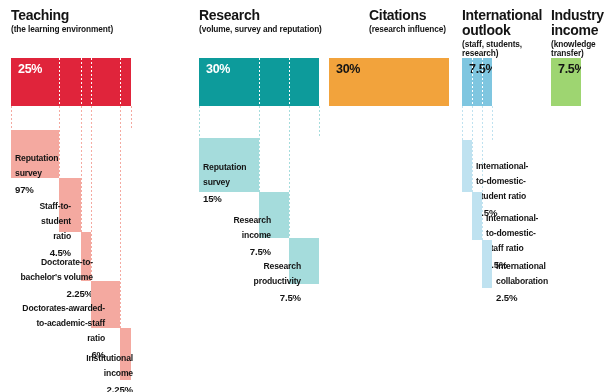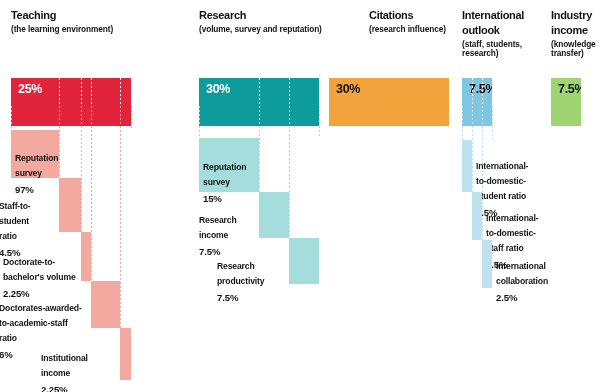--- a/index.html
+++ b/index.html
@@ -10,38 +10,38 @@
     overflow:hidden;
     position:relative;
   }
   #chart{position:absolute;left:0;top:0;width:605px;height:392px;}
 
   .col{position:absolute;top:0;height:392px;}
 
   .col-head{position:absolute;left:0;top:0;}
   .col-title{
     font-weight:bold;
-    font-size:11px;
+    font-size:14px;
     line-height:15px;
     color:#141414;
     letter-spacing:-0.3px;
     white-space:pre-line;
   }
   .col-sub{
     font-weight:bold;
     font-size:8.3px;
     line-height:9.3px;
     color:#141414;
     letter-spacing:-0.1px;
     margin-top:2px;
     white-space:pre-line;
   }
 
   
-  .mainbar{position:absolute;overflow:hidden;margin-top:20px;}
+  .mainbar{position:absolute;overflow:hidden;}
   .mainbar .val{
     position:absolute;left:7px;top:4px;
     font-weight:bold;font-size:12.5px;color:#ffffff;
     letter-spacing:-0.3px;
   }
   .mainbar .val.dark{color:#141414;}
   .divider{
     position:absolute;top:0;bottom:0;width:1px;
     background-image:linear-gradient(to bottom,#ffffff 0,#ffffff 2px,transparent 2px,transparent 4px);
     background-size:1px 4px;
@@ -58,21 +58,21 @@
   .subbar{position:absolute;}
   .sublabel{
     position:absolute;
     font-weight:bold;
     font-size:8.6px;
     line-height:15px;
     color:#141414;
     letter-spacing:-0.15px;
     white-space:pre-line;
   }
-  .sublabel.right-al{text-align:left;}
+  .sublabel.right-al{text-align:right;padding-left:16px;}
   .sublabel.left-al{text-align:left;}
   .sublabel .pct{font-size:9.6px;display:block;margin-top:1px;}
   .sublabel.inbar{color:#141414;}
 </style>
 </head>
 <body>
 
 <div id="chart">
 
   <div class="col" style="left:11px;width:140px;">

